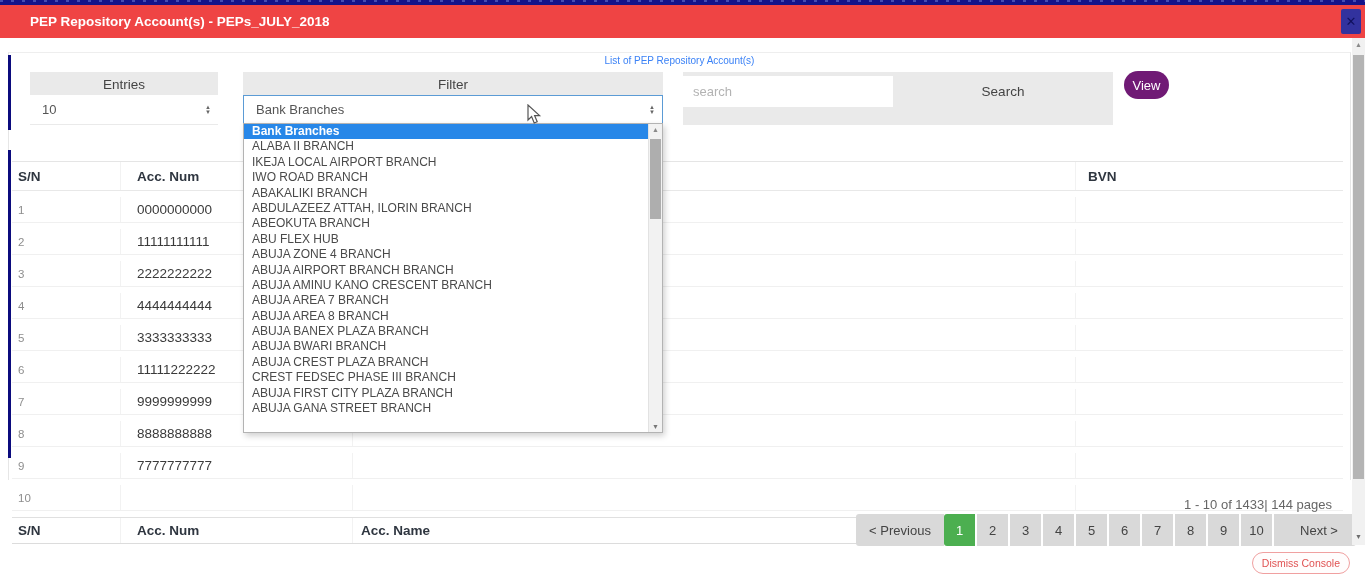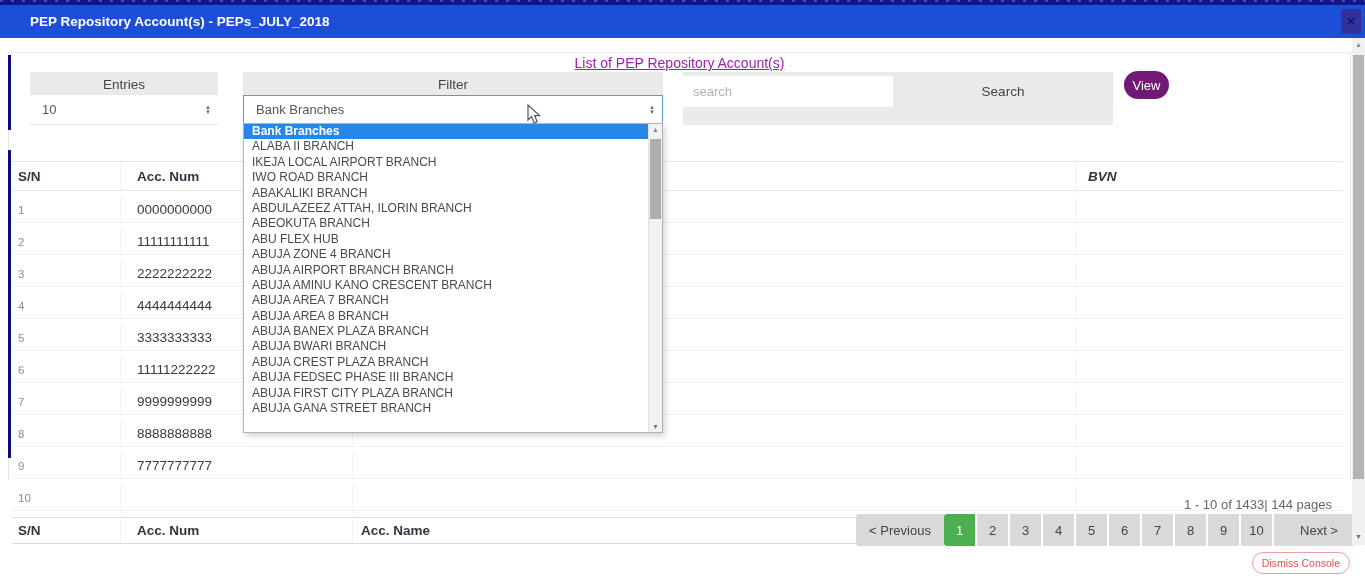--- a/index.html
+++ b/index.html
@@ -4,32 +4,32 @@
 <style>
   html,body{margin:0;padding:0;}
   body{
     width:1365px;height:586px;position:relative;overflow:hidden;background:#fff;
     font-family:"Liberation Sans","DejaVu Sans",sans-serif;
   }
   
   #top-strip{position:absolute;left:0;top:0;right:0;height:5px;background:#13138a;
     background-image:repeating-linear-gradient(90deg,rgba(160,180,255,.35) 0 3px,transparent 3px 11px);
     background-size:100% 2px;background-repeat:no-repeat;}
-  #title-bar{position:absolute;left:0;top:5px;right:0;height:33px;background:#1d4ed8;color:#fff;
+  #title-bar{position:absolute;left:0;top:5px;right:0;height:33px;background:#ef4444;color:#fff;
     display:flex;align-items:center;padding-left:30px;font-size:13.5px;font-weight:bold;box-sizing:border-box;}
   #close-btn{position:absolute;right:4px;top:4px;width:20px;height:25px;background:#32329e;color:#10105e;
     border-radius:2px;display:flex;align-items:center;justify-content:center;font-size:13px;font-weight:bold;cursor:default;}
   
   #panel-frame{position:absolute;left:8px;top:52px;width:1343px;height:428px;
     border-left:1px solid #e6e6e6;border-right:1px solid #e6e6e6;border-top:1px solid #eee;box-sizing:border-box;}
   .accent{position:absolute;width:3px;background:#0b0b7d;left:8px;}
   #accent1{top:55px;height:75px;}
   #accent2{top:150px;height:308px;}
   
-  #list-link{position:absolute;left:8px;top:55px;width:1343px;text-align:center;font-size:14px;color:#a21caf;text-decoration:underline;}
+  #list-link{position:absolute;left:8px;top:55px;width:1343px;text-align:center;font-size:10px;color:#3b82f6;}
   .grey-block{position:absolute;top:72px;height:53px;background:#eaeaea;}
   #block-entries{left:30px;width:188px;}
   #block-filter{left:243px;width:420px;}
   #block-search{left:683px;width:430px;}
   .block-label{position:absolute;left:0;right:0;top:5px;text-align:center;font-size:13.5px;color:#444;}
   .selectbox{position:absolute;left:0;bottom:1px;height:29px;background:#fff;display:flex;align-items:center;
     padding-left:12px;box-sizing:border-box;font-size:13px;color:#555;}
   #entries-select{width:188px;}
   #filter-select{width:420px;border:1px solid #5b9bd5;}
   .spinner{position:absolute;right:7px;top:50%;transform:translateY(-50%);display:flex;flex-direction:column;
@@ -43,21 +43,21 @@
     color:#fff;font-size:13px;display:flex;align-items:center;justify-content:center;cursor:pointer;}
   
   #table{position:absolute;left:12px;top:155px;width:1331px;}
   .t-row{display:flex;height:25px;border-bottom:1px solid #f0f0f0;margin-top:6px;}
   .t-head{height:28px;border-top:1px solid #e5e5e5;border-bottom:1px solid #e8e8e8;}
   .t-foot{height:25px;border-top:1px solid #e0e0e0;border-bottom:1px solid #dcdcdc;}
   .c{box-sizing:border-box;display:flex;align-items:center;}
   .c-sn{width:108px;padding-left:6px;}
   .c-num{width:232px;padding-left:16px;border-left:1px solid #f2f2f2;}
   .c-name{flex:1;padding-left:8px;border-left:1px solid #f2f2f2;}
-  .c-bvn{width:268px;padding-left:12px;border-left:1px solid #f2f2f2;font-style:italic;}
+  .c-bvn{width:268px;padding-left:12px;border-left:1px solid #f2f2f2;}
   .t-head .c,.t-foot .c{font-weight:bold;color:#2f3640;font-size:13.5px;}
   .t-body .c-sn{color:#8d8d8d;font-size:11.5px;}
   .t-body .c-num{color:#3a3a3a;font-size:13.5px;}
   
   #dropdown{position:absolute;left:243px;top:123px;width:420px;height:310px;background:#fff;
     border:1px solid #b3b3b3;box-shadow:2px 3px 6px rgba(0,0,0,.18);z-index:60;box-sizing:border-box;}
   .dd-list{position:absolute;left:0;top:0;bottom:0;right:13px;overflow:hidden;}
   .dd-item{height:15.4px;line-height:15.4px;font-size:12px;color:#4a4a4a;padding-left:8px;white-space:nowrap;
     overflow:hidden;cursor:default;}
   .dd-item.sel{background:#2787e8;color:#fff;font-weight:bold;}
@@ -219,21 +219,21 @@
       <div class="dd-item">ABEOKUTA BRANCH</div>
       <div class="dd-item">ABU FLEX HUB</div>
       <div class="dd-item">ABUJA ZONE 4 BRANCH</div>
       <div class="dd-item">ABUJA AIRPORT BRANCH BRANCH</div>
       <div class="dd-item">ABUJA AMINU KANO CRESCENT BRANCH</div>
       <div class="dd-item">ABUJA AREA 7 BRANCH</div>
       <div class="dd-item">ABUJA AREA 8 BRANCH</div>
       <div class="dd-item">ABUJA BANEX PLAZA BRANCH</div>
       <div class="dd-item">ABUJA BWARI BRANCH</div>
       <div class="dd-item">ABUJA CREST PLAZA BRANCH</div>
-      <div class="dd-item">ABUJA FEDSEC PHASE III BRANCH</div>
+      <div class="dd-item">CREST FEDSEC PHASE III BRANCH</div>
       <div class="dd-item">ABUJA FIRST CITY PLAZA BRANCH</div>
       <div class="dd-item">ABUJA GANA STREET BRANCH</div>
     </div>
   <div class="dd-scroll">
     <div class="dd-up">▲</div>
     <div class="dd-thumb"></div>
     <div class="dd-down">▼</div>
   </div>
 </div>
 

